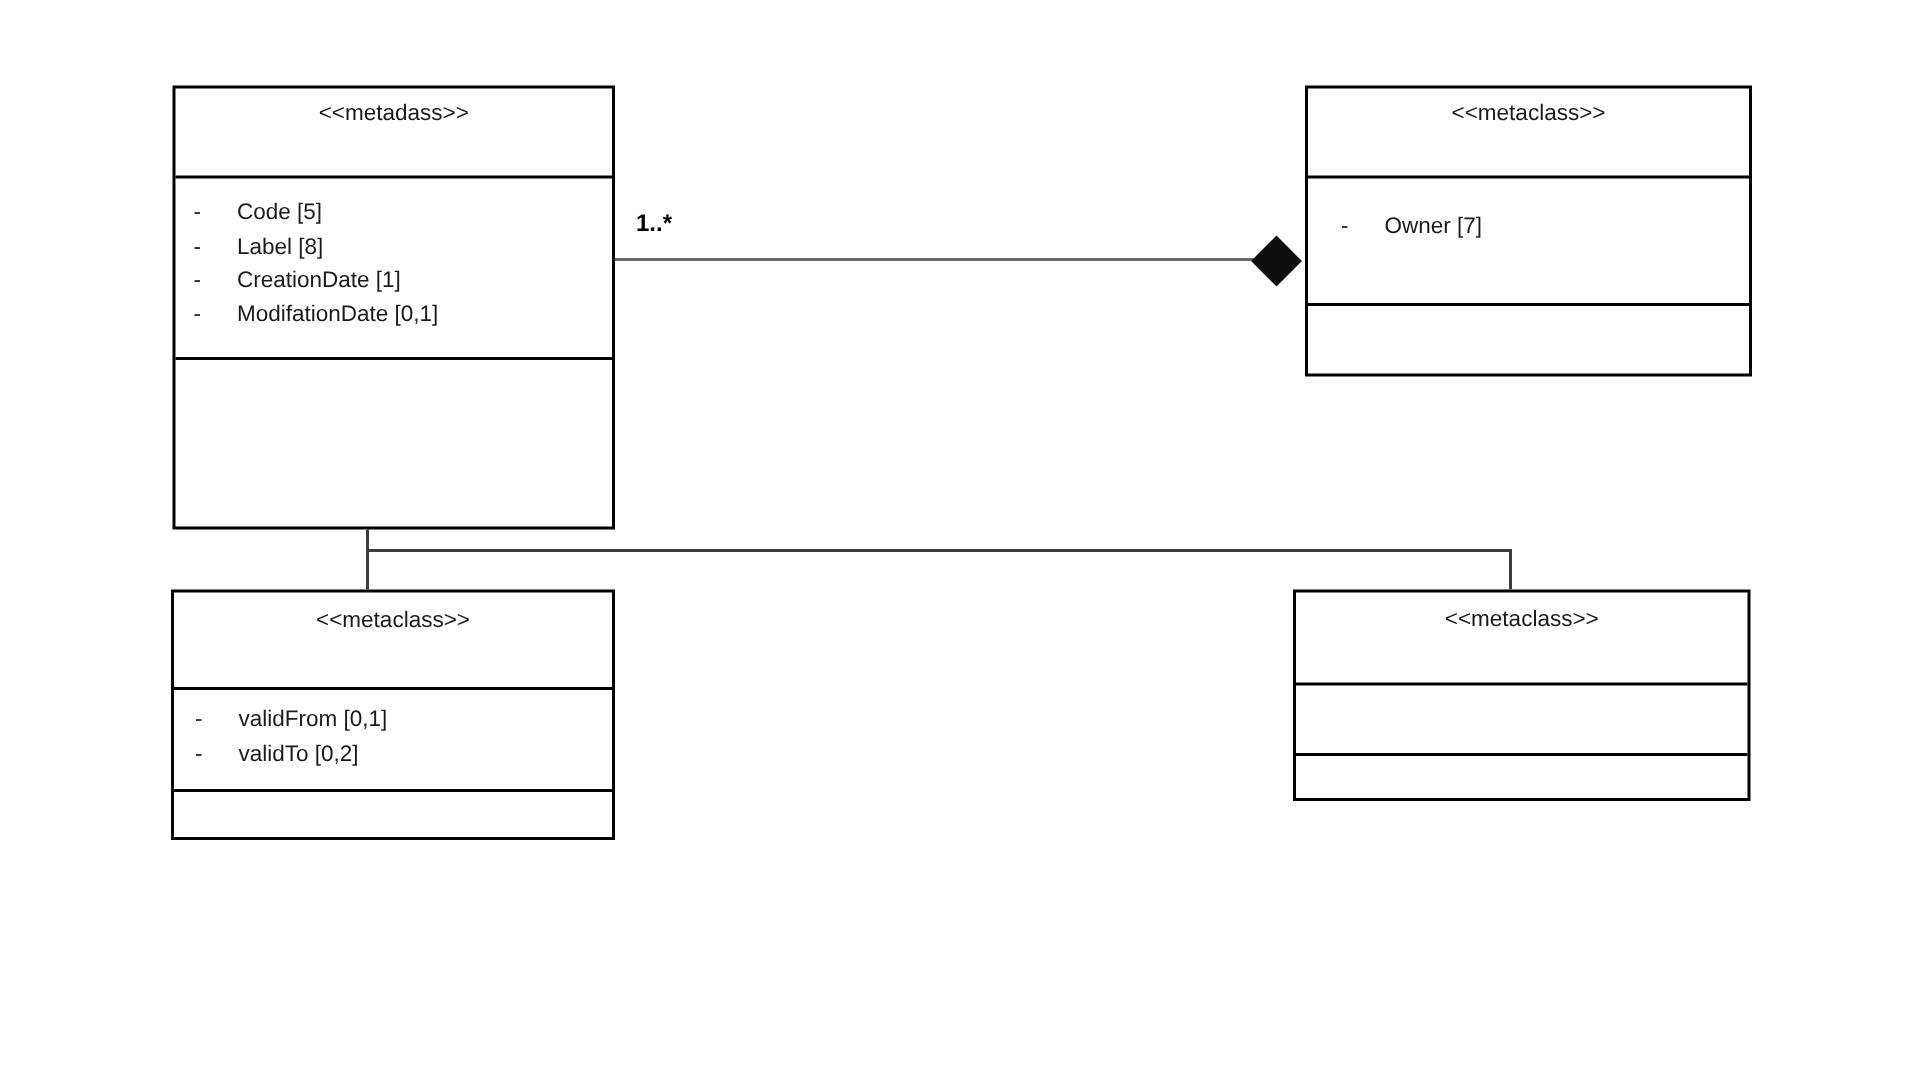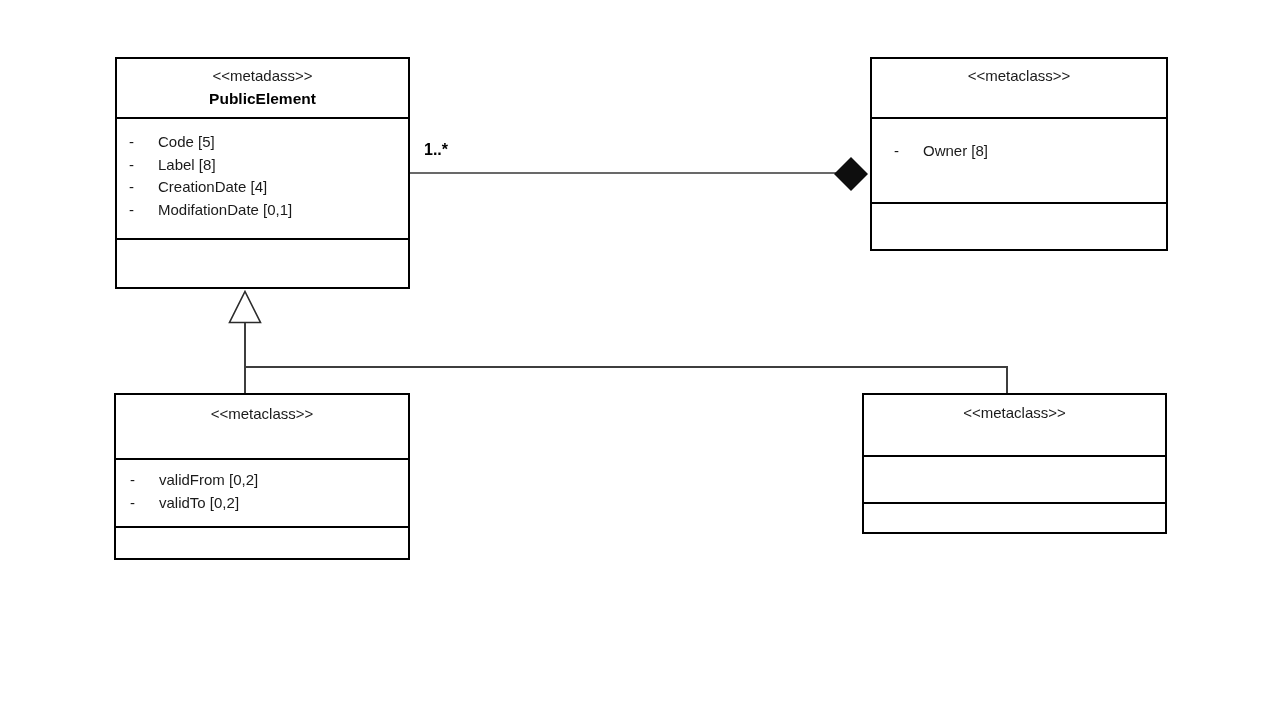--- a/index.html
+++ b/index.html
@@ -91,67 +91,66 @@
   <div class="diamond" style="left:839px; top:162px;"></div>
   <div class="mult-label" style="left:424px; top:141px;">1..*</div>
 
   <svg class="tri-svg" style="left:228px; top:290px;" width="34" height="34" viewBox="0 0 34 34">
     <polygon points="17,1.5 32.5,32.5 1.5,32.5" fill="#ffffff" stroke="#2b2b2b" stroke-width="1.6"></polygon>
   </svg>
   <div class="line gen-line" style="left:244px; top:323px; width:2px; height:70px;"></div>
   <div class="line gen-line" style="left:245px; top:366px; width:763px; height:2px;"></div>
   <div class="line gen-line" style="left:1006px; top:366px; width:2px; height:27px;"></div>
 
-  <div class="class-box" style="left:115px; top:57px; width:295px; height:232px;">
+  <div class="class-box" style="left:115px; top:57px; width:295px; height:296px;">
     <div class="class-header" style="height:60px;">
       <div class="stereotype">&lt;&lt;metadass&gt;&gt;</div>
-      <div class="class-name">PublicElement</div>
     </div>
     <div class="attrs-section" style="height:121px; padding-top:12px;">
       <div class="attr-row">
         <span class="attr-dash">-</span>
         <span>Code [5]</span>
       </div>
       <div class="attr-row">
         <span class="attr-dash">-</span>
         <span>Label [8]</span>
       </div>
       <div class="attr-row">
         <span class="attr-dash">-</span>
-        <span>CreationDate [4]</span>
+        <span>CreationDate [1]</span>
       </div>
       <div class="attr-row">
         <span class="attr-dash">-</span>
         <span>ModifationDate [0,1]</span>
       </div>
     </div>
     <div class="empty-section"></div>
   </div>
 
   <div class="class-box" style="left:870px; top:57px; width:298px; height:194px;">
     <div class="class-header" style="height:60px;">
       <div class="stereotype">&lt;&lt;metaclass&gt;&gt;</div>
     </div>
     <div class="attrs-section" style="height:85px; padding-top:21px; padding-left:22px;">
       <div class="attr-row">
         <span class="attr-dash">-</span>
-        <span>Owner [8]</span>
+        <span>Owner [7]</span>
       </div>
     </div>
     <div class="empty-section"></div>
   </div>
 
   <div class="class-box" style="left:114px; top:393px; width:296px; height:167px;">
     <div class="class-header" style="height:65px; padding-top:8px;">
       <div class="stereotype">&lt;&lt;metaclass&gt;&gt;</div>
     </div>
     <div class="attrs-section" style="height:68px; padding-top:9px; padding-left:14px;">
       <div class="attr-row">
         <span class="attr-dash">-</span>
-        <span>validFrom [0,2]</span>
+        <span>validFrom [0,1]</span>
       </div>
       <div class="attr-row">
         <span class="attr-dash">-</span>
         <span>validTo [0,2]</span>
       </div>
     </div>
     <div class="empty-section"></div>
   </div>
 
   <div class="class-box" style="left:862px; top:393px; width:305px; height:141px;">

